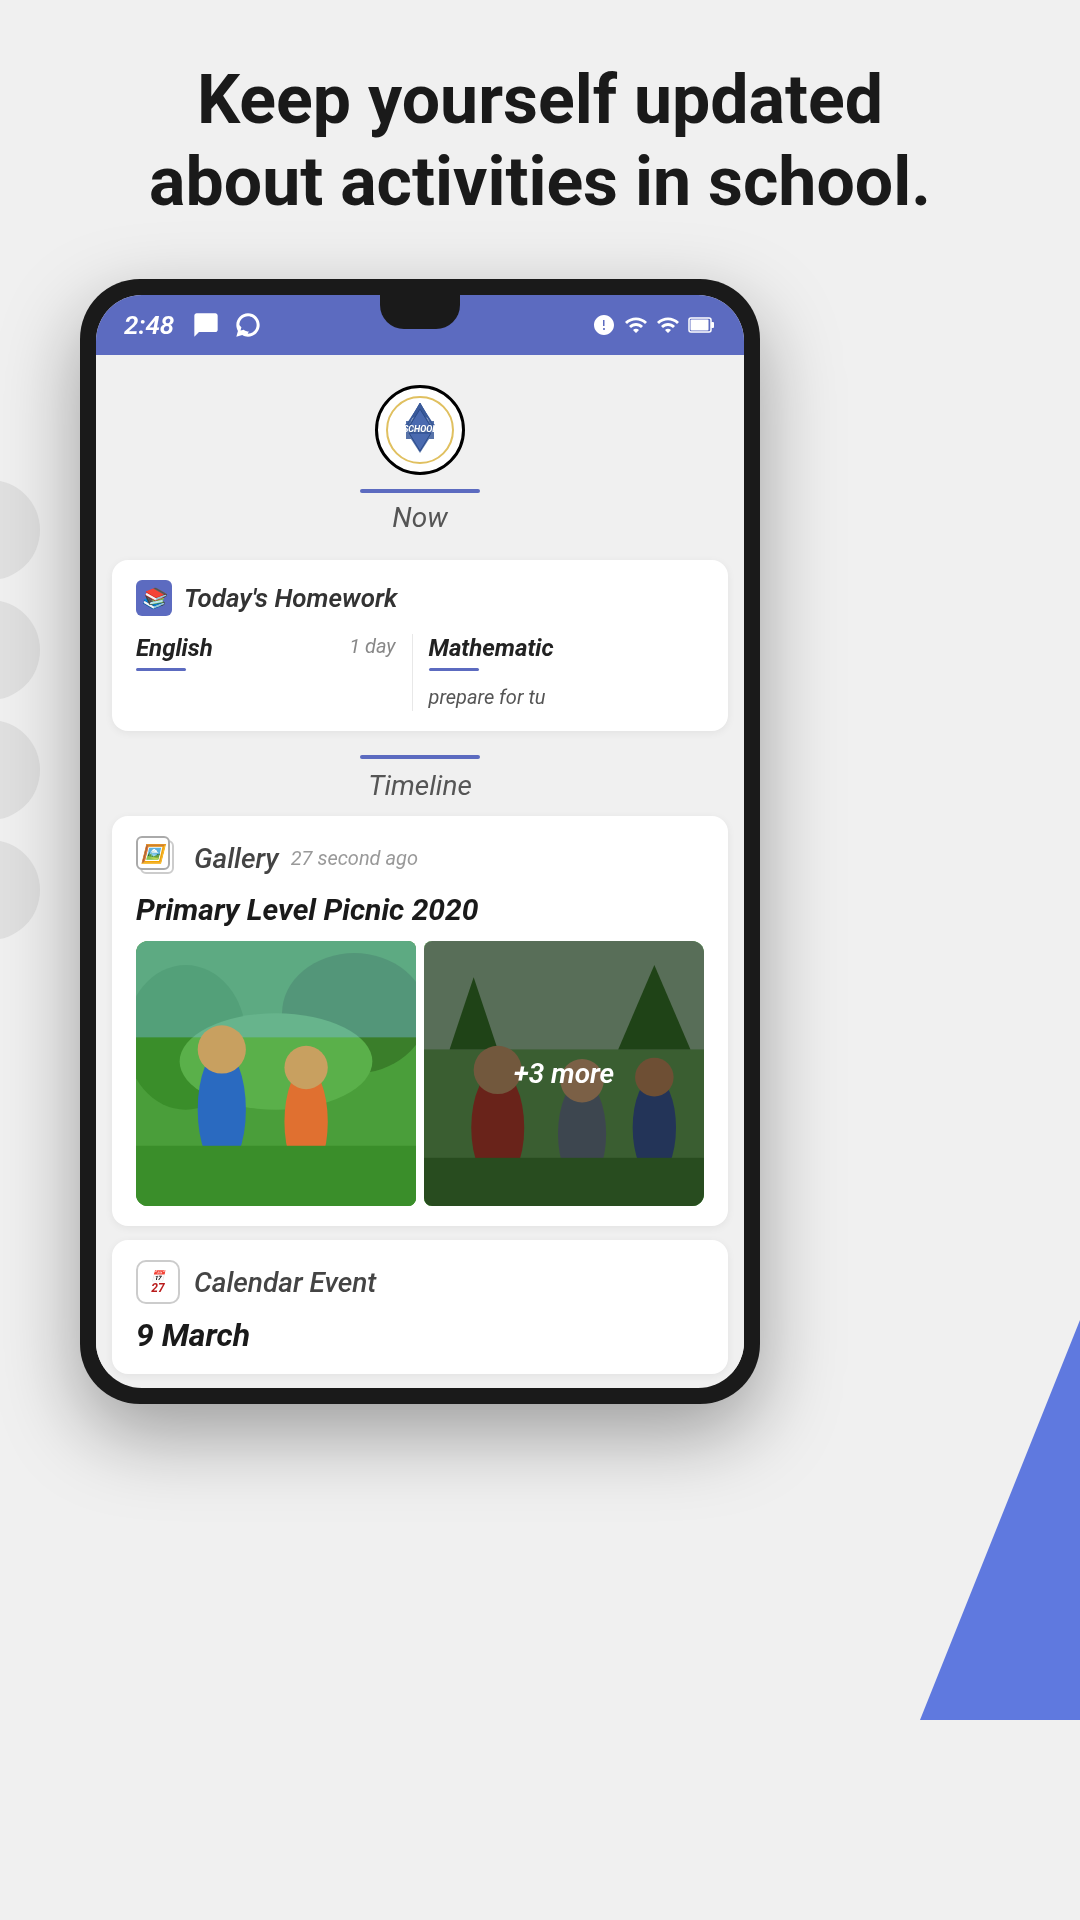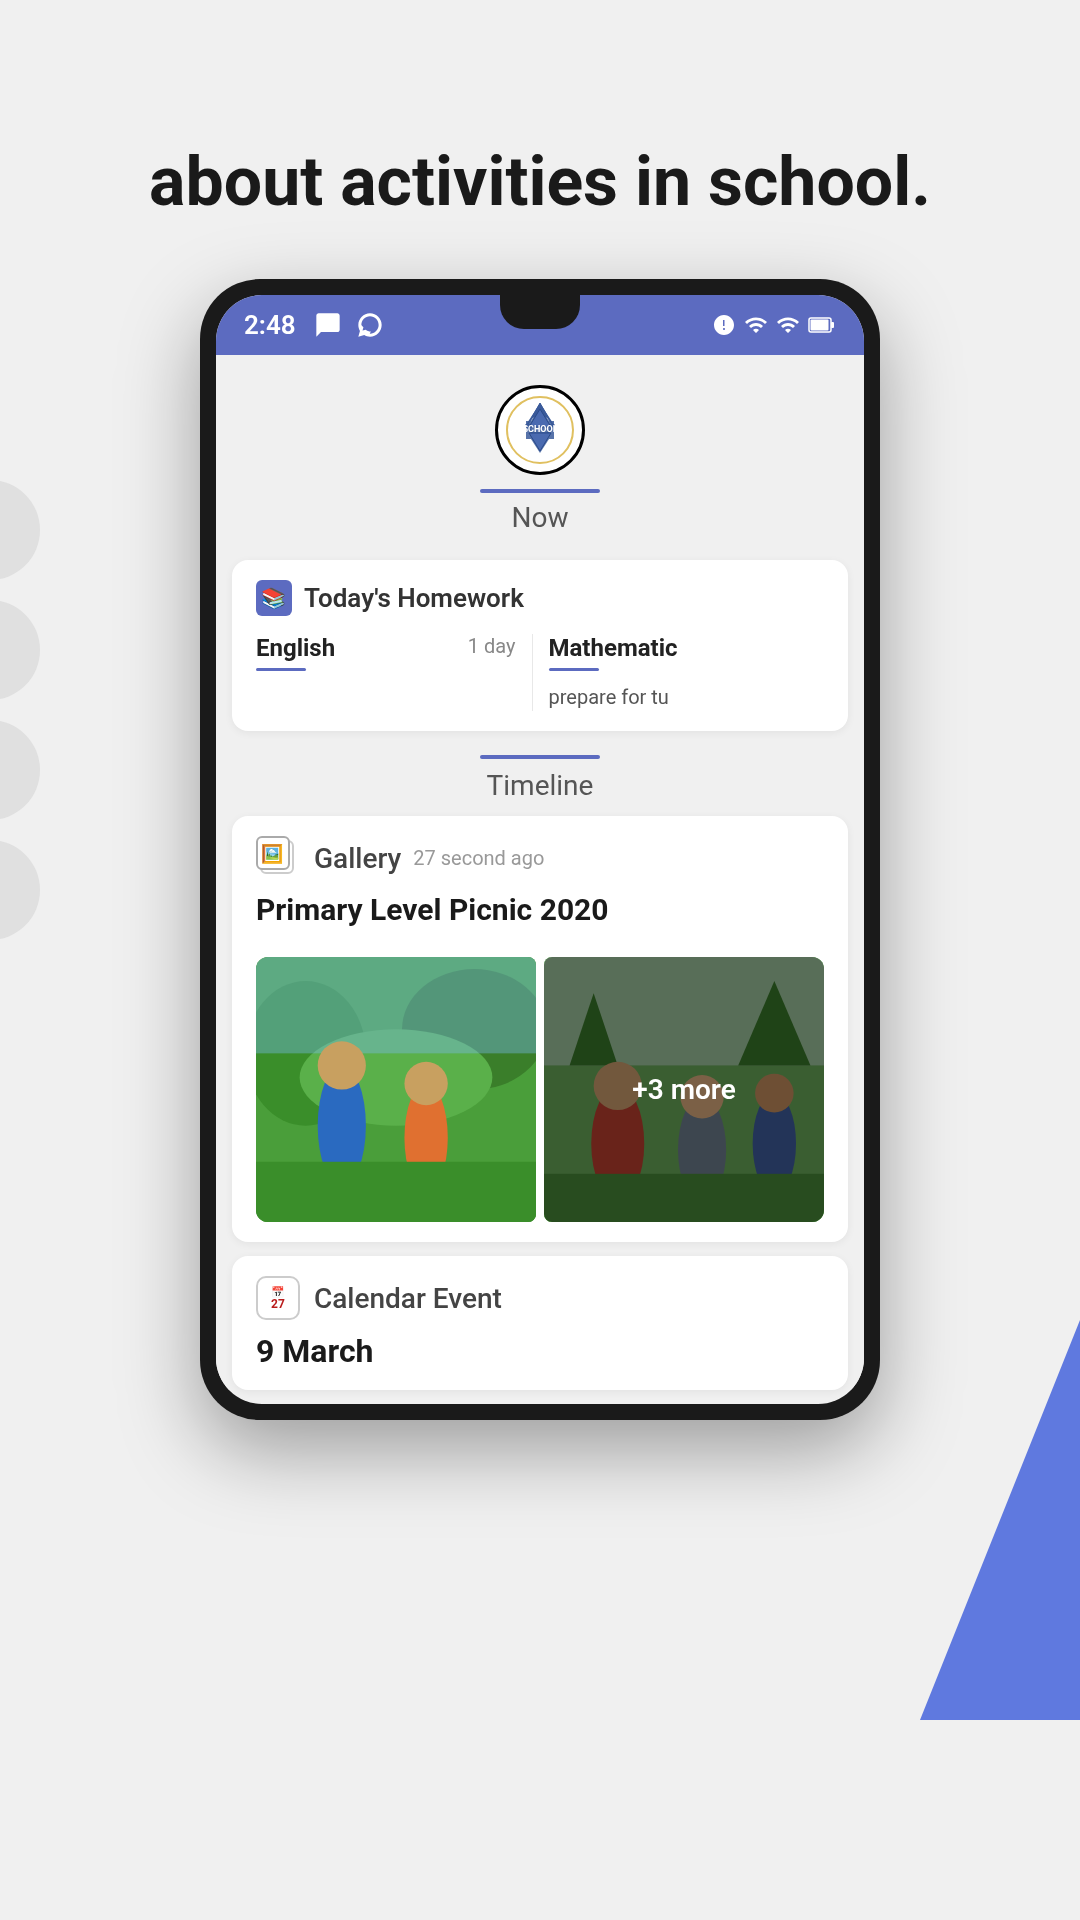--- a/index.html
+++ b/index.html
@@ -56,22 +56,22 @@
       font-weight: 700;
       color: #1a1a1a;
       line-height: 1.2;
     }
 
     
     .phone-wrapper {
       position: relative;
       z-index: 1;
       display: flex;
-      justify-content: center;
       padding: 16px 80px;
+      font-style: italic;
     }
     .phone-frame {
       width: 680px;
       background: #1a1a1a;
       border-radius: 60px;
       padding: 16px;
       box-shadow: 0 30px 80px rgba(0,0,0,0.35);
       position: relative;
     }
     .phone-screen {
@@ -295,21 +295,21 @@
       font-weight: 500;
     }
     .timeline-time {
       font-size: 20px;
       color: #999;
     }
     .timeline-event-title {
       font-size: 30px;
       font-weight: 700;
       color: #1a1a1a;
-      margin-bottom: 30px;
+      margin-bottom: 14px;
     }
 
     
     .photo-grid {
       display: grid;
       grid-template-columns: 1fr 1fr;
       gap: 8px;
       border-radius: 12px;
       overflow: hidden;
     }
@@ -389,21 +389,21 @@
 <div class="bg-circles">
   <div class="bg-circle"></div>
   <div class="bg-circle"></div>
   <div class="bg-circle"></div>
   <div class="bg-circle"></div>
 </div>
 <div class="bg-triangle"></div>
 
 <div class="page-heading">
   <h1>
-    <br>
+    <span>Keep yourself updated</span><br>
     <span>about activities in school.</span>
   </h1>
 </div>
 
 <div class="phone-wrapper">
   <div class="phone-frame">
     <div class="phone-screen">
 
       <div class="status-bar">
         <div class="status-left">

